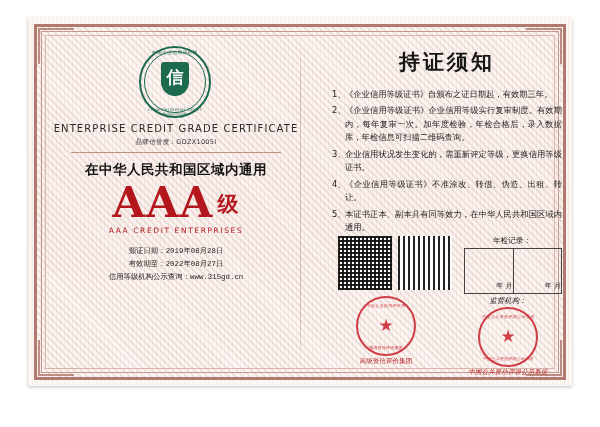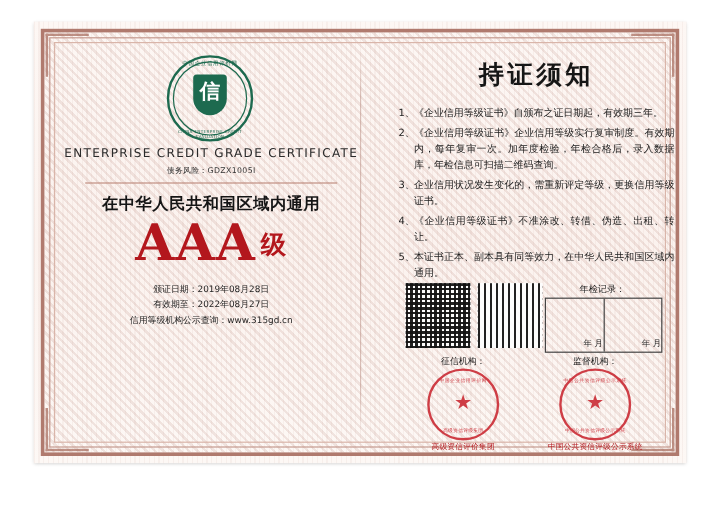--- a/index.html
+++ b/index.html
@@ -225,20 +225,21 @@
     font-size: 7.5px;
     color: #b3171d;
     letter-spacing: 1.6px;
   }
 
   .meta {
     margin: 10px 0 0 0;
     font-size: 7.4px;
     color: #1f1f1f;
     line-height: 1.75;
+    font-family: Liberation Mono, monospace;
   }
   .meta div { white-space: nowrap; }
 
   
   .page-right {
     position: absolute;
     left: 300px;
     top: 22px;
     width: 238px;
     height: 324px;
@@ -298,21 +299,21 @@
     height: 54px;
     background-color: #ffffff;
     background-image:
       repeating-linear-gradient(90deg, #111 0 2px, #fff 2px 5px),
       repeating-linear-gradient(0deg, #111 0 2px, #fff 2px 5px);
     opacity: 0.92;
   }
 
   .insp-box {
     position: absolute;
-    right: 10px;
+    right: 0;
     top: 0;
     width: 96px;
   }
   .insp-title {
     text-align: center;
     font-size: 7.6px;
     color: #1c1c1c;
     margin-bottom: 2px;
   }
   .insp-table {
@@ -345,21 +346,21 @@
     width: 230px;
     height: 70px;
   }
   .seal-group {
     position: absolute;
     top: 0;
     width: 104px;
     text-align: center;
   }
   .seal-group.left  { left: 2px; }
-  .seal-group.right { left: 112px; }
+  .seal-group.right { left: 124px; font-style: italic; }
   .seal-label {
     font-size: 7.4px;
     color: #1c1c1c;
     margin-bottom: 1px;
   }
   .seal {
     position: relative;
     margin: 0 auto;
     width: 56px;
     height: 56px;
@@ -422,30 +423,31 @@
       <div class="emblem">
         <div class="ring-out"></div>
         <div class="ring-in"></div>
         <div class="arc-top">中国企业信用评价网</div>
         <div class="shield">信</div>
         <div class="arc-bottom">CHINA ENTERPRISE CREDIT EVALUATION</div>
       </div>
 
       <div class="cert-title-en">ENTERPRISE CREDIT GRADE CERTIFICATE</div>
       <div class="cert-no">
-        <span>债务风险：</span><span>GDZX1005I</span>
+        <span>品牌信誉度：</span><span>GDZX1005I</span>
       </div>
       <div class="title-rule"></div>
 
       <div class="company-name">在中华人民共和国区域内通用</div>
 
 
       <div class="grade">
         <span>AAA</span><span class="cn">级</span>
       </div>
+      <div class="grade-en">AAA CREDIT ENTERPRISES</div>
 
       <div class="meta">
         <div>
           <span>颁证日期：</span><span>2019年08月28日</span>
         </div>
         <div>
           <span>有效期至：</span><span>2022年08月27日</span>
         </div>
         <div>
           <span>信用等级机构公示查询：</span><span>www.315gd.cn</span>
@@ -491,21 +493,20 @@
             </div>
             <div class="insp-cell">
               <span class="ym">年   月</span>
             </div>
           </div>
         </div>
       </div>
 
       <div class="seals">
         <div class="seal-group left">
-          <div class="seal-label">征信机构：</div>
           <div class="seal">
             <div class="seal-top">中国企业信用评价网</div>
             <div class="star">★</div>
             <div class="seal-bottom">高级资信评级集团</div>
           </div>
           <div class="seal-org">高级资信评价集团</div>
         </div>
 
         <div class="seal-group right">
           <div class="seal-label">监督机构：</div>

